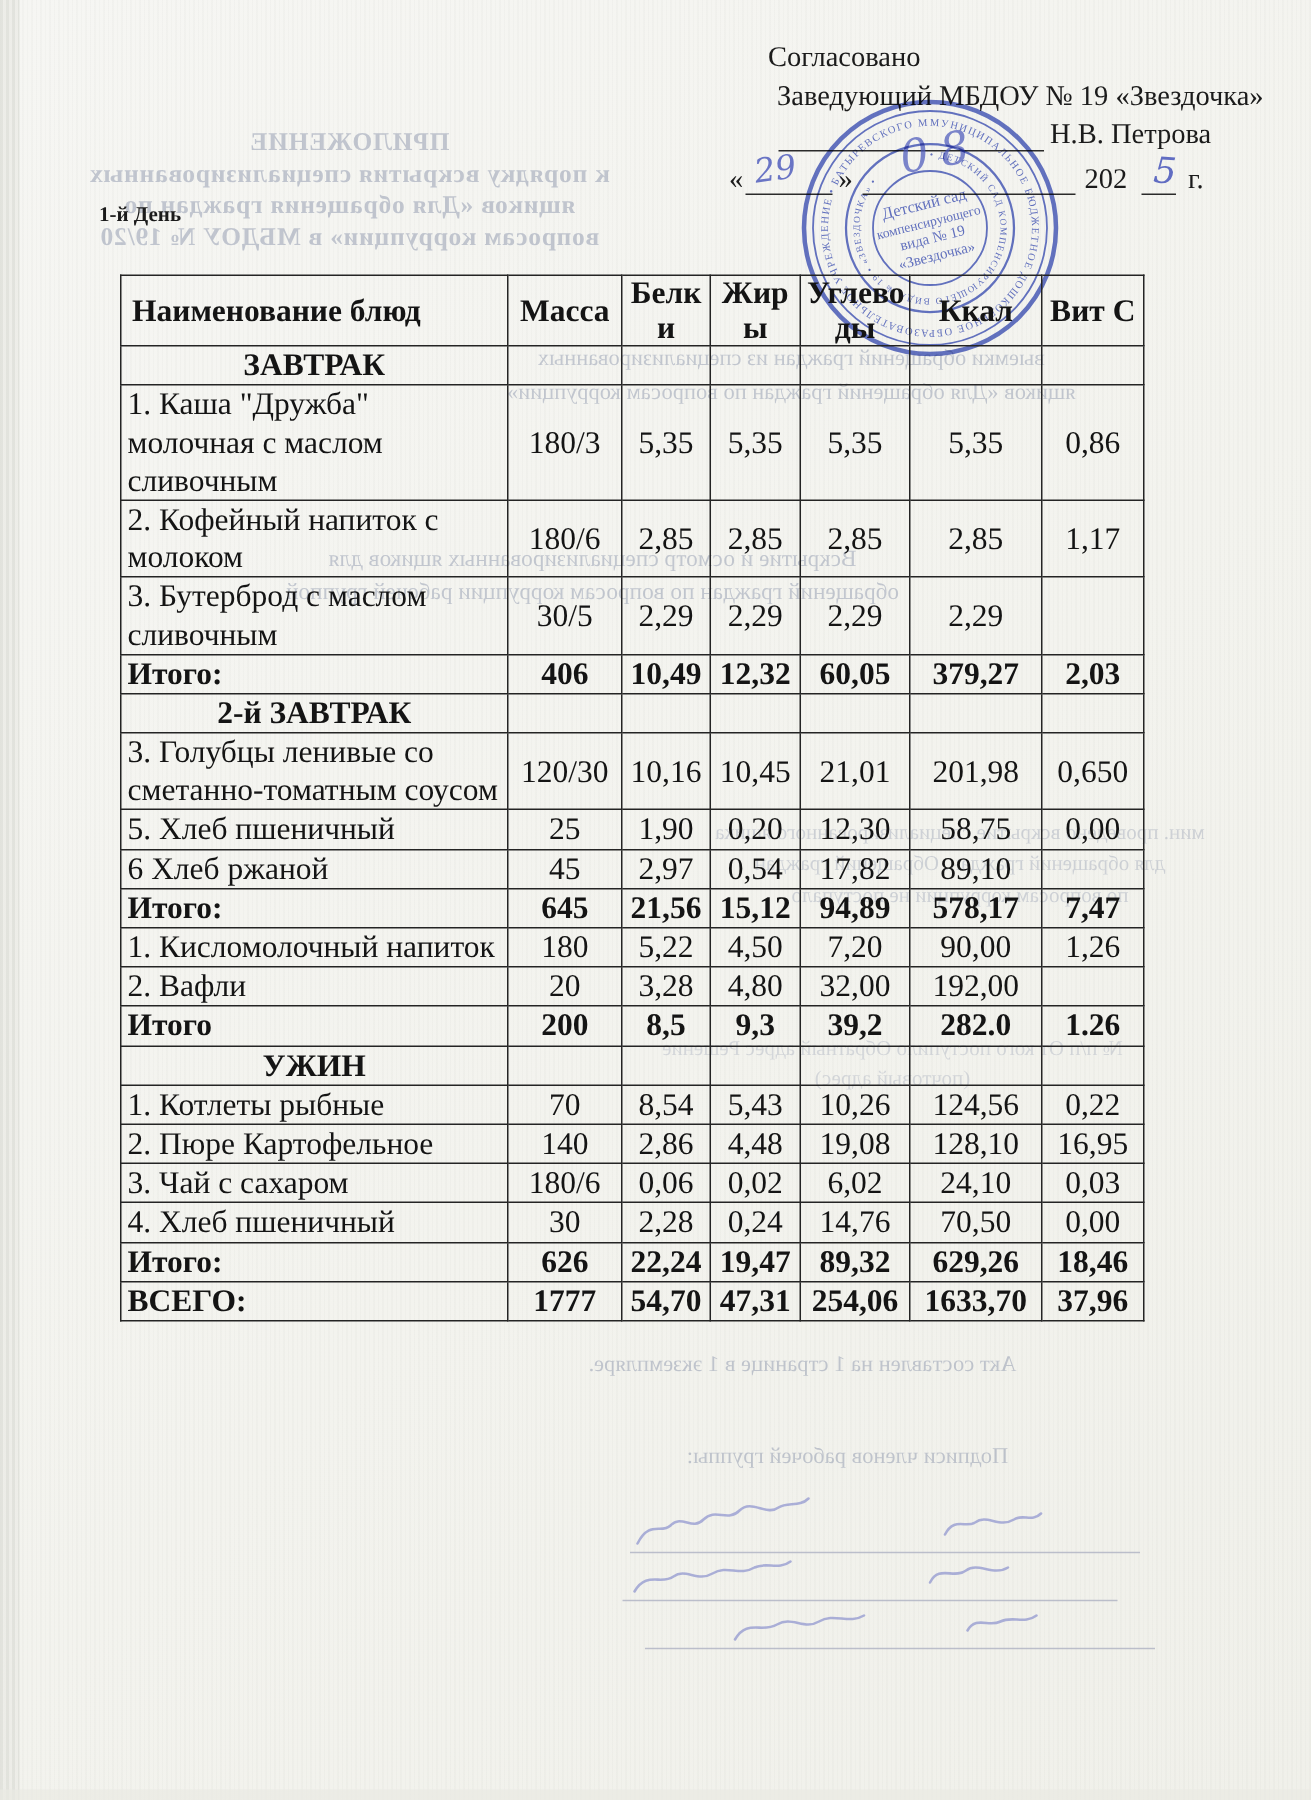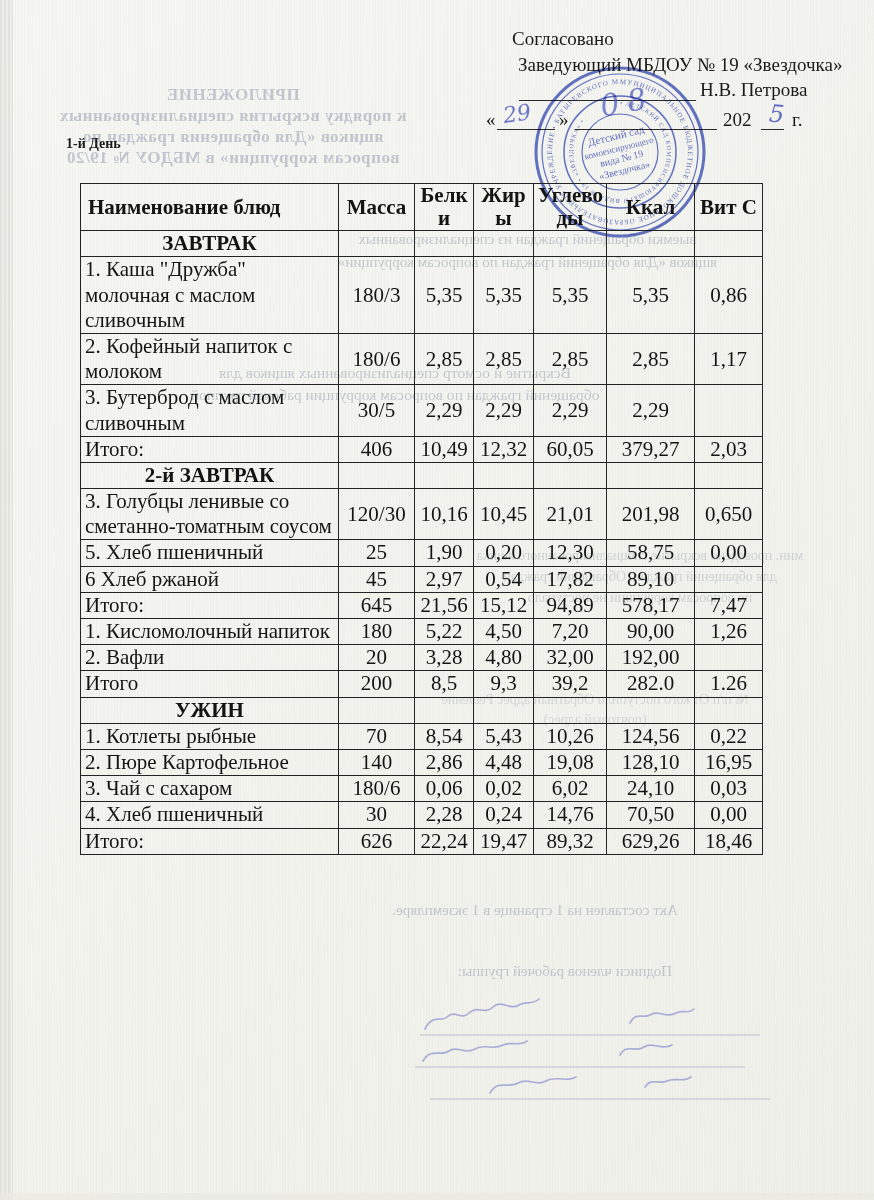--- a/index.html
+++ b/index.html
@@ -25,21 +25,21 @@
   .menu-table th,.menu-table td{border:1.6px solid #242424;padding:0 4px;vertical-align:middle;
       line-height:1.2;overflow:hidden;}
   .menu-table thead tr{height:45px;}
   .menu-table th{font-weight:bold;text-align:center;white-space:pre-line;line-height:1.1;}
   .menu-table th.h0{text-align:left;padding-left:7px;}
   .menu-table tbody tr{height:20px;}
   .menu-table td.num{text-align:center;}
   .menu-table td.dish{text-align:left;}
   .menu-table tr.section td{font-weight:bold;}
   .menu-table tr.section td.dish{text-align:center;margin-left:23px;}
-  .menu-table tr.total td,.menu-table tr.grand td{font-weight:normal;}
+  .menu-table tr.total td,.menu-table tr.grand td{font-weight:bold;}
 
   
   .bleed{position:absolute;transform:scaleX(-1);font-family:"Liberation Serif",serif;
       color:#8e97ad;pointer-events:none;white-space:pre-line;text-align:center;
       filter:blur(0.4px);}
 
   
   .hand{position:absolute;font-family:"DejaVu Serif",serif;font-style:italic;
       color:#4856bb;pointer-events:none;}
 
@@ -306,20 +306,29 @@
         </tr>
         <tr class="total">
           <td class="dish">Итого:</td>
           <td class="num">626</td>
           <td class="num">22,24</td>
           <td class="num">19,47</td>
           <td class="num">89,32</td>
           <td class="num">629,26</td>
           <td class="num">18,46</td>
         </tr>
+        <tr class="grand">
+          <td class="dish">ВСЕГО:</td>
+          <td class="num">1777</td>
+          <td class="num">54,70</td>
+          <td class="num">47,31</td>
+          <td class="num">254,06</td>
+          <td class="num">1633,70</td>
+          <td class="num">37,96</td>
+        </tr>
       </tbody>
   </table>
 
   <svg class="sig-svg" width="460" height="125" viewBox="0 0 460 125">
     <g stroke="#aeb2c3" stroke-width="1.1" opacity=".8">
       <path d="M25,50 H365"></path>
       <path d="M20,82 H350"></path>
       <path d="M35,114 H375"></path>
     </g>
     <g stroke="#7179c6" stroke-width="1.7" fill="none" opacity=".55" stroke-linecap="round">

